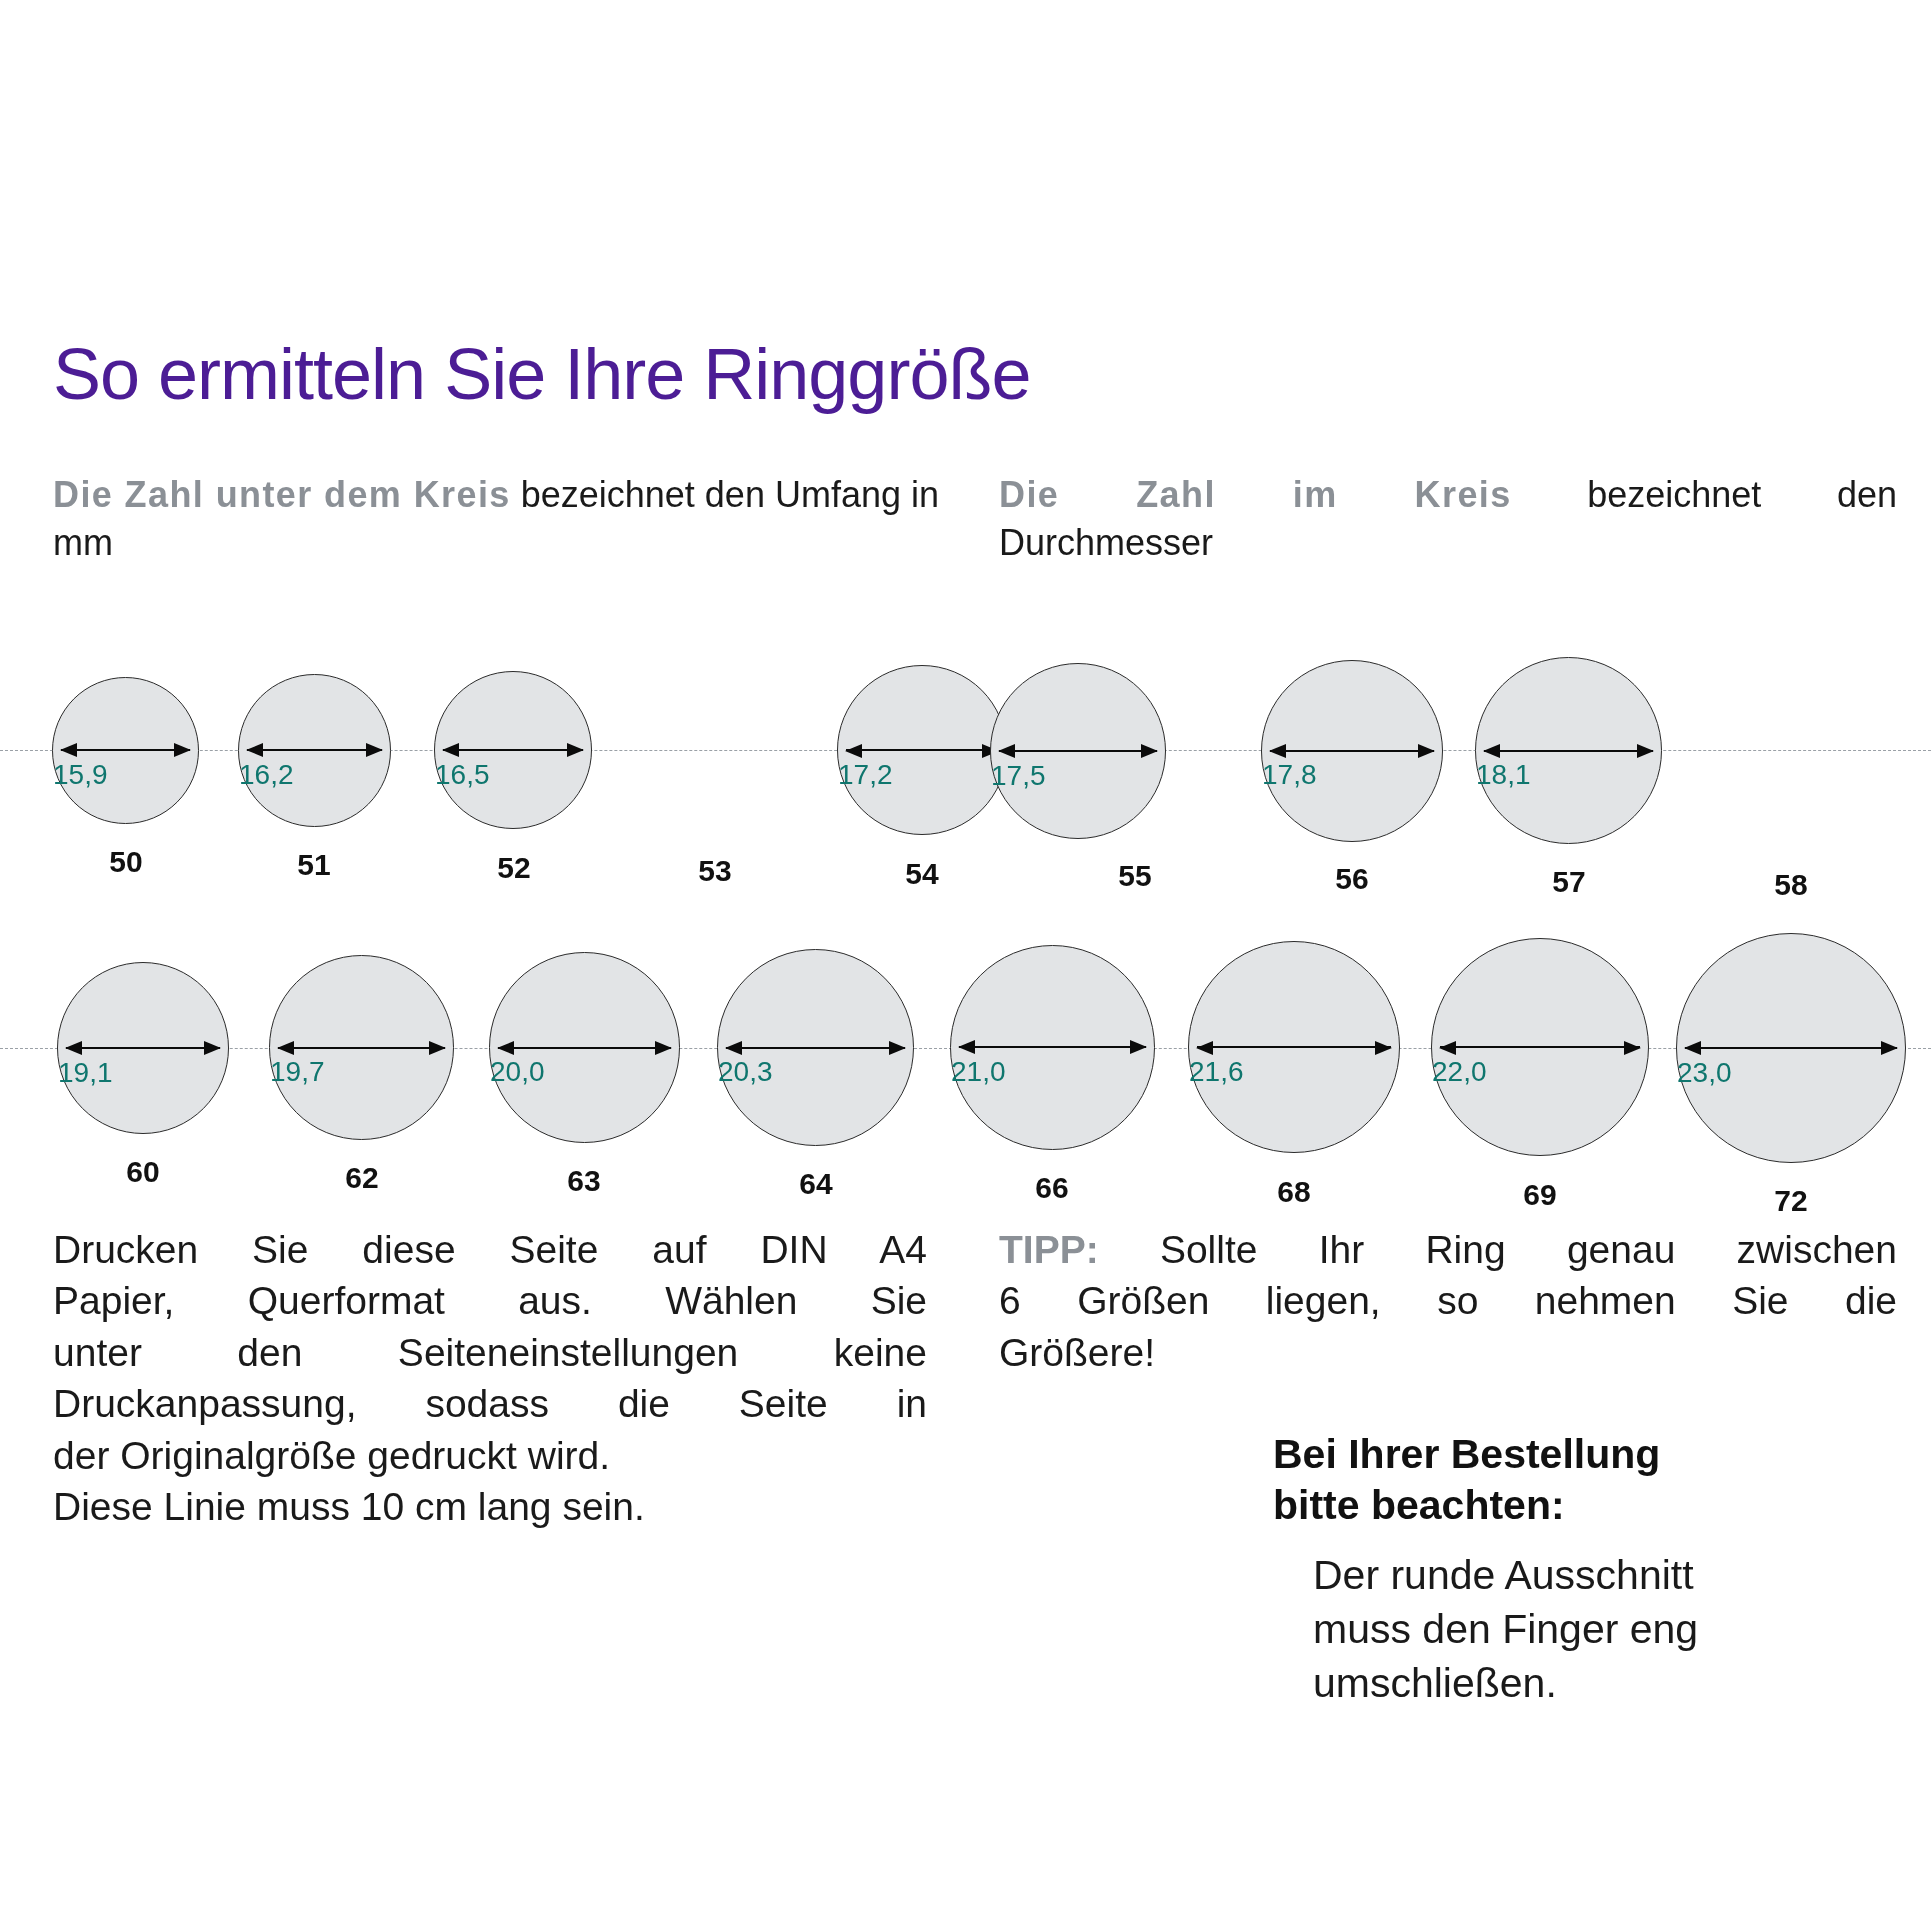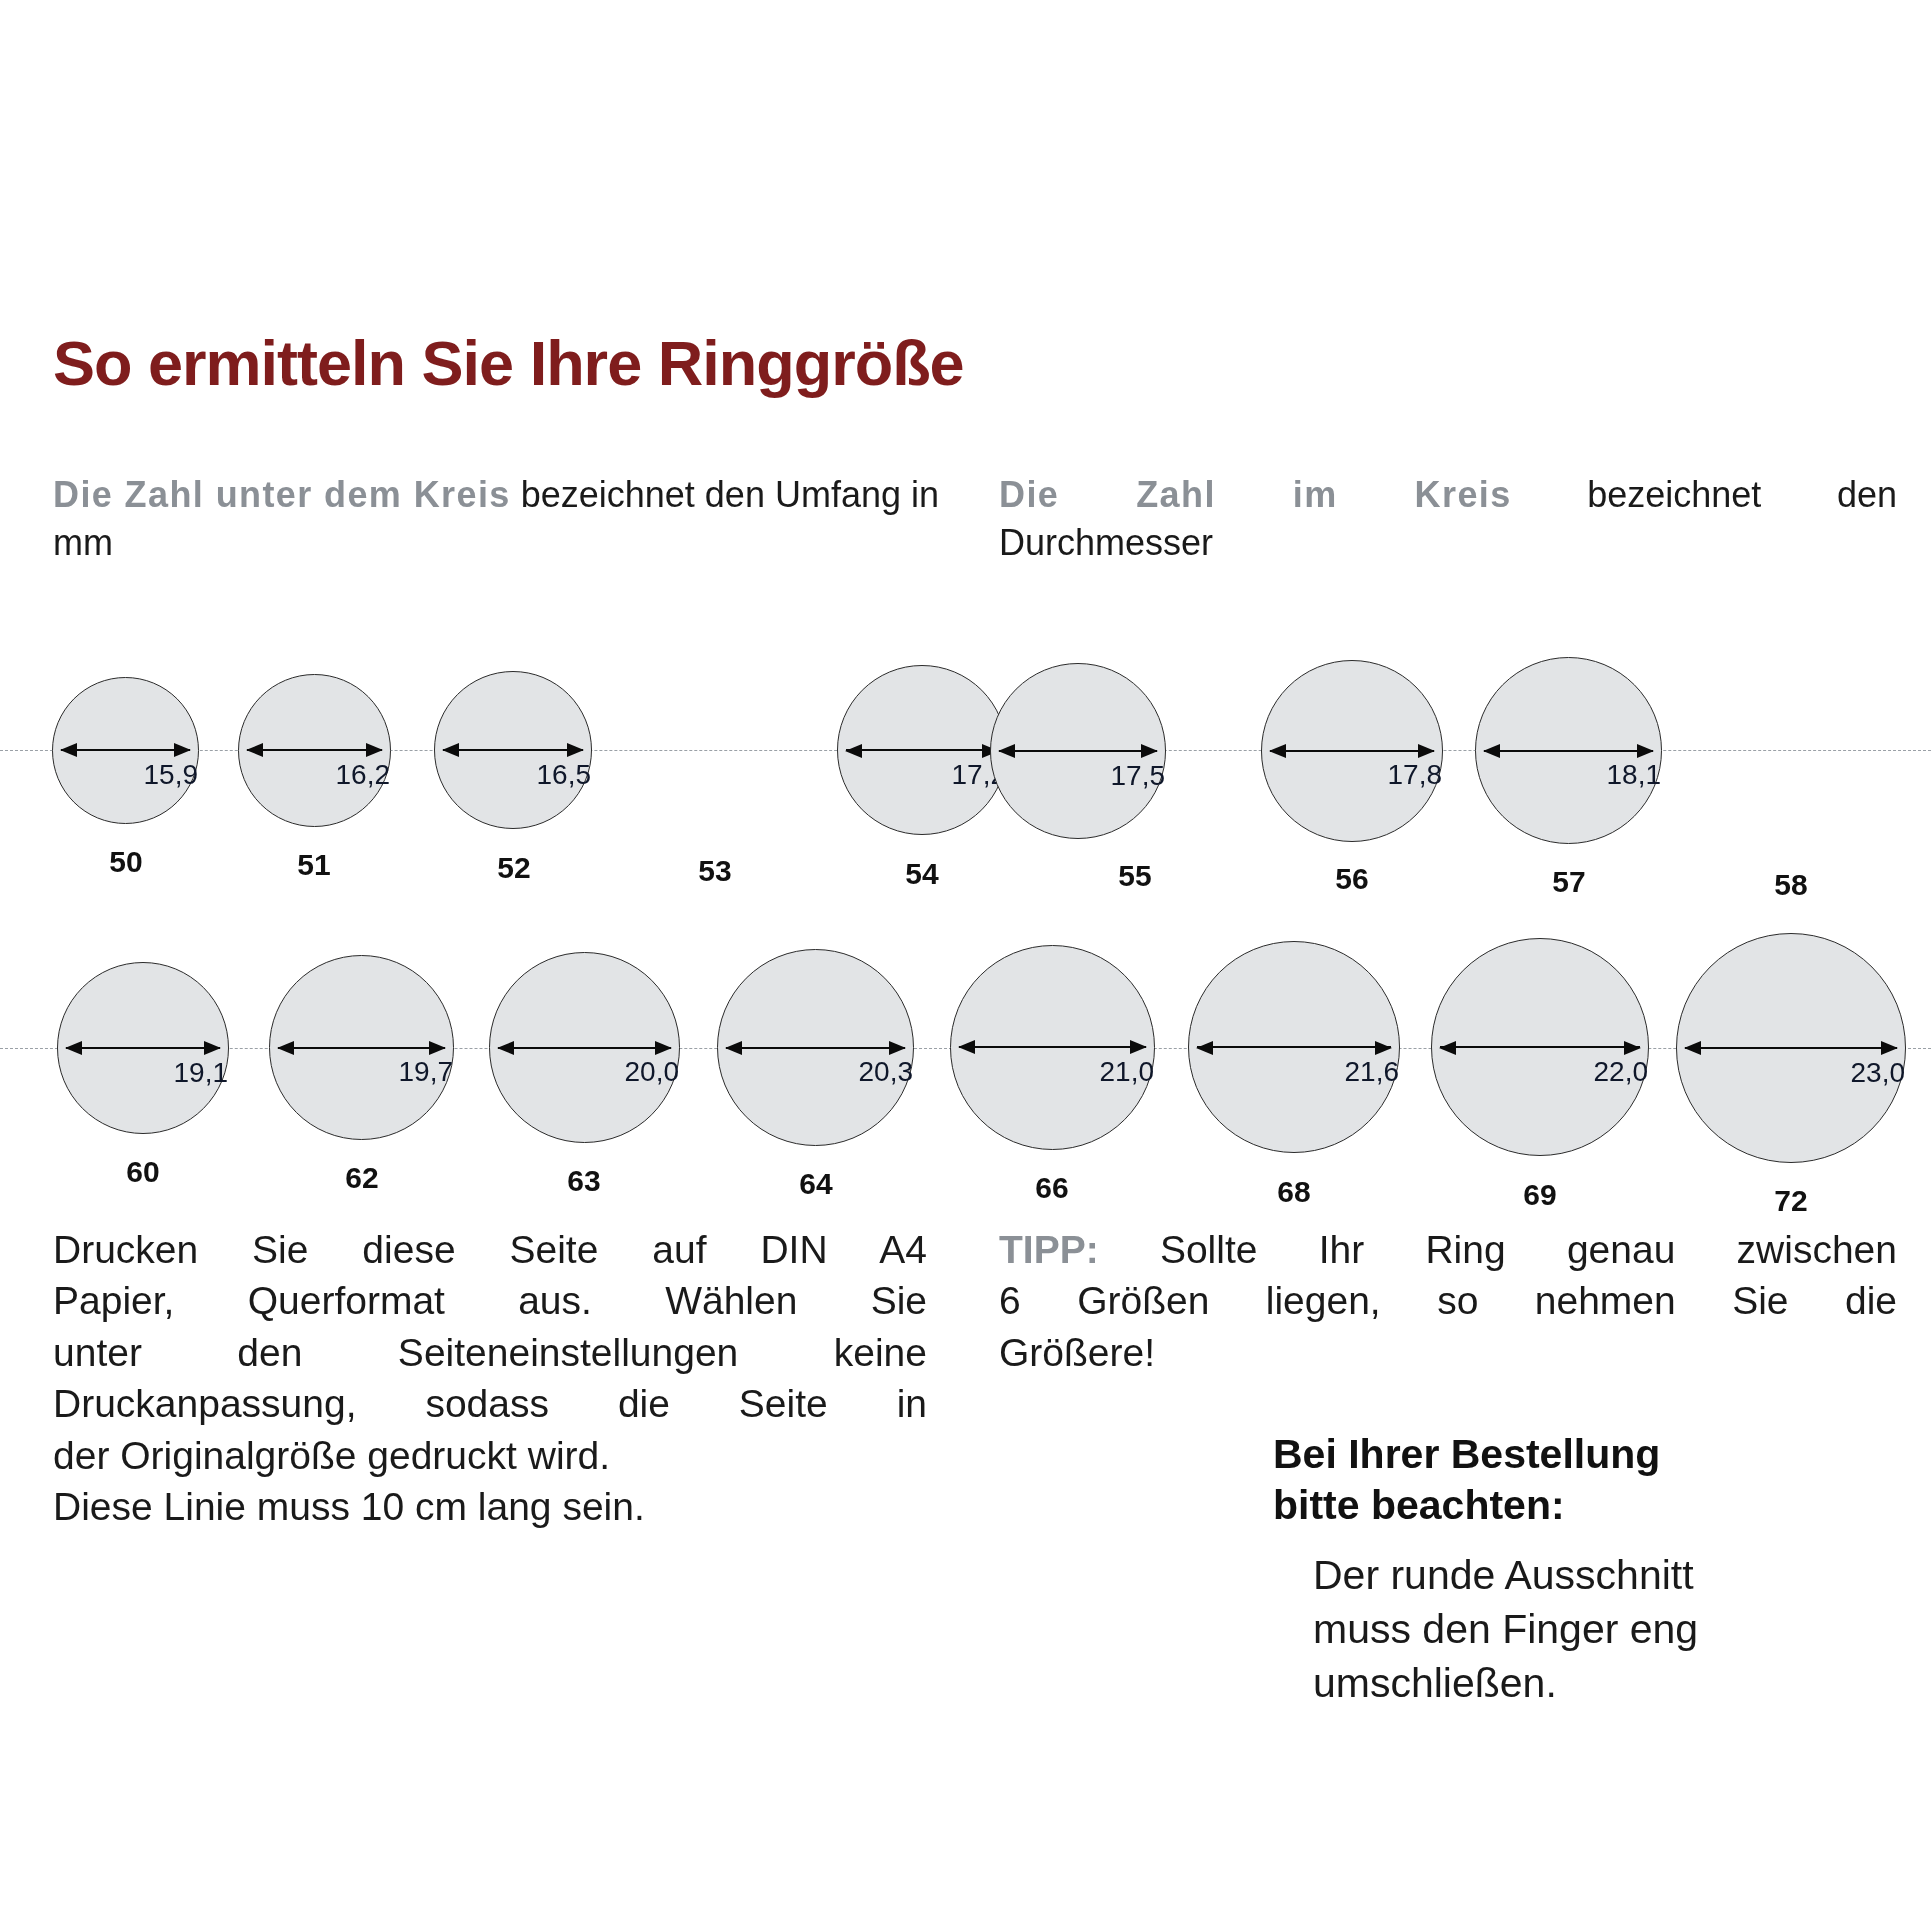--- a/index.html
+++ b/index.html
@@ -20,23 +20,23 @@
     left: 0; top: 0;
     width: 1931px;
     height: 1931px;
   }
 
   
   .title {
     position: absolute;
     left: 53px;
     top: 290px;
-    font-size: 63px;
-    font-weight: bold;
-    color: #7f1d1d;
+    font-size: 72px;
+    font-weight: normal;
+    color: #4c1d95;
     letter-spacing: -1px;
     white-space: nowrap;
     line-height: 1;
   }
 
   
   .legend {
     position: absolute;
     font-size: 36px;
     line-height: 1.33;
@@ -87,23 +87,23 @@
     position: absolute;
     border: 1.9px solid #2b2b2b;
     border-radius: 50%;
     background: #e2e4e6;
     box-sizing: border-box;
   }
   .ring .diameter {
     position: absolute;
     left: 0;
     width: 100%;
-    text-align: right;
+    text-align: left;
     font-size: 28px;
-    color: #0f172a;
+    color: #0f766e;
     white-space: nowrap;
   }
   
   .arrow {
     position: absolute;
     height: 0;
     border-top: 2.9px solid #0b0b0b;
   }
   .arrow::before, .arrow::after {
     content: "";

